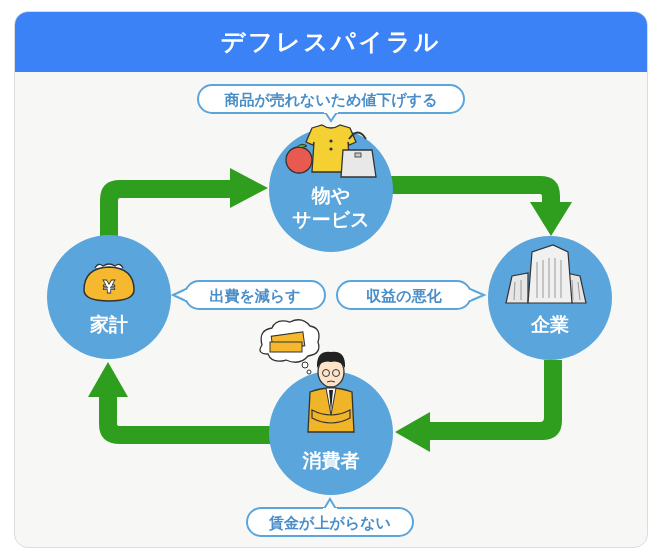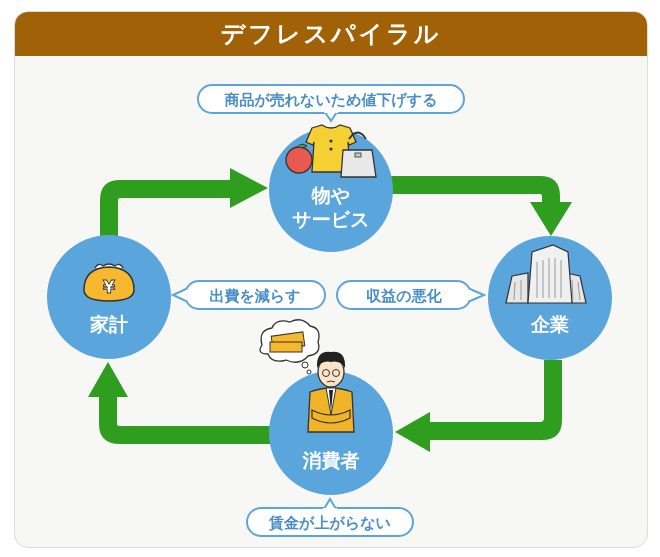--- a/index.html
+++ b/index.html
@@ -1,20 +1,20 @@
 <!DOCTYPE html>
 <html><head>
 <meta charset="utf-8">
 <style>
   html, body { margin: 0; padding: 0; background: #ffffff; }
   body { width: 660px; height: 557px; position: relative; overflow: hidden;
          font-family: "DejaVu Sans", "Liberation Sans", sans-serif; }
   .card { position: absolute; left: 14px; top: 11px; width: 632px; height: 535px;
           background: #f7f7f5; border-radius: 14px; border: 1px solid #dcdcdc; overflow: hidden; }
-  .header { position: absolute; left: 0; top: 0; width: 100%; height: 44px; background: #a16207;
+  .header { position: absolute; left: 0; top: 0; width: 100%; height: 60px; background: #3b82f6;
             color: #fff; font-weight: bold; font-size: 24px; letter-spacing: 3px;
             display: flex; align-items: center; justify-content: center; }
   svg.diagram { position: absolute; left: 0; top: 0; }
   .node-label { fill: #fff; font-weight: bold; font-size: 19px; text-anchor: middle;
                 font-family: "DejaVu Sans", "Liberation Sans", sans-serif; }
   .bubble-text { fill: #4a8ec9; font-weight: bold; font-size: 15px; text-anchor: middle;
                  font-family: "DejaVu Sans", "Liberation Sans", sans-serif; }
 </style>
 </head>
 <body>

